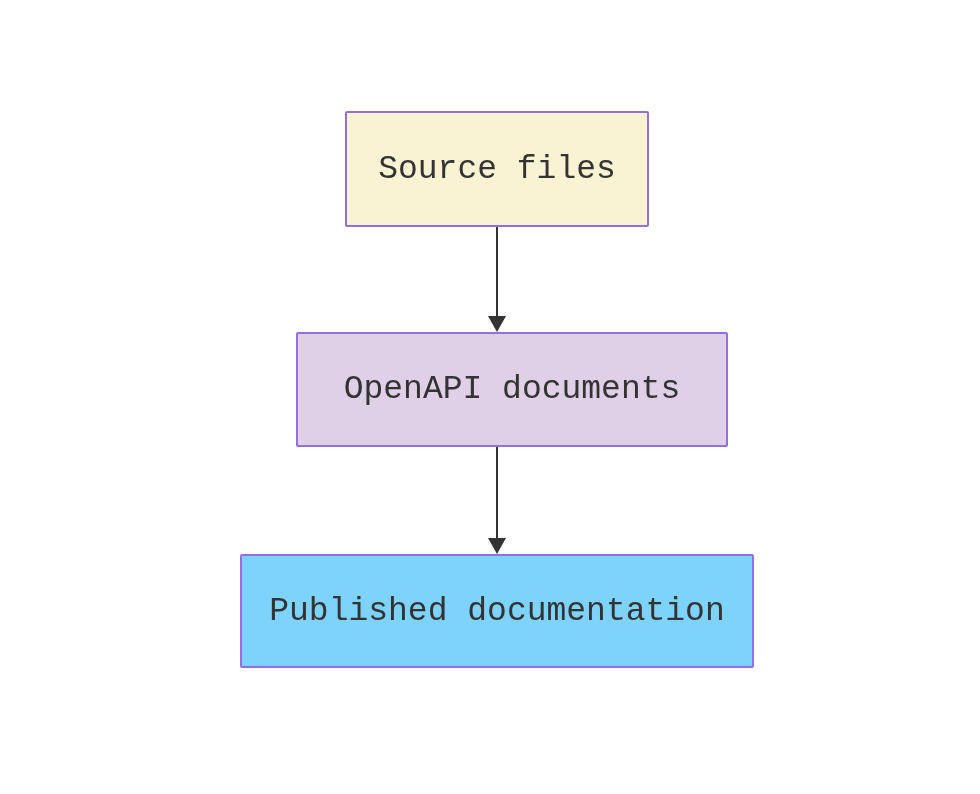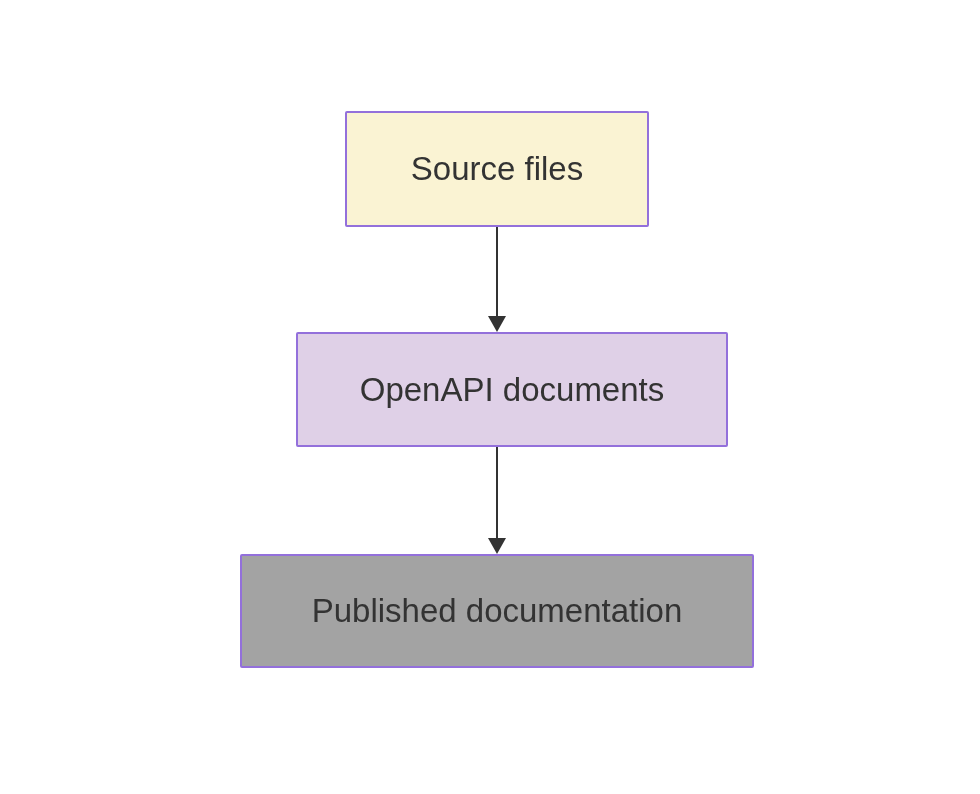--- a/index.html
+++ b/index.html
@@ -6,21 +6,21 @@
     margin: 0;
     padding: 0;
     background: #ffffff;
   }
   .canvas {
     position: relative;
     width: 980px;
     height: 794px;
     background: #ffffff;
     overflow: hidden;
-    font-family: Liberation Sans, sans-serif;
+    font-family: Liberation Mono, monospace;
   }
   .node {
     position: absolute;
     box-sizing: border-box;
     border: 2px solid #9370DB;
     border-radius: 2px;
     display: flex;
     align-items: center;
     justify-content: center;
     font-size: 33px;
@@ -40,21 +40,21 @@
     top: 332px;
     width: 432px;
     height: 115px;
     background: #dfd0e7;
   }
   .node-published {
     left: 240px;
     top: 554px;
     width: 514px;
     height: 114px;
-    background: #a3a3a3;
+    background: #7dd3fc;
   }
   .edge {
     position: absolute;
     display: block;
   }
   .edge-1 {
     left: 487px;
     top: 227px;
   }
   .edge-2 {

